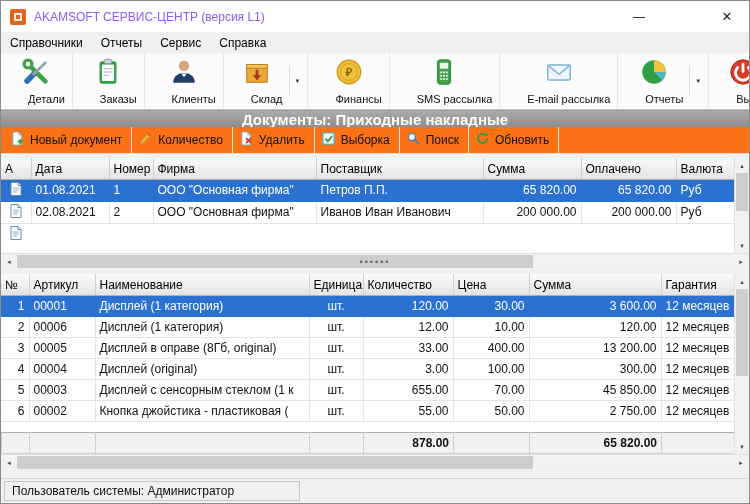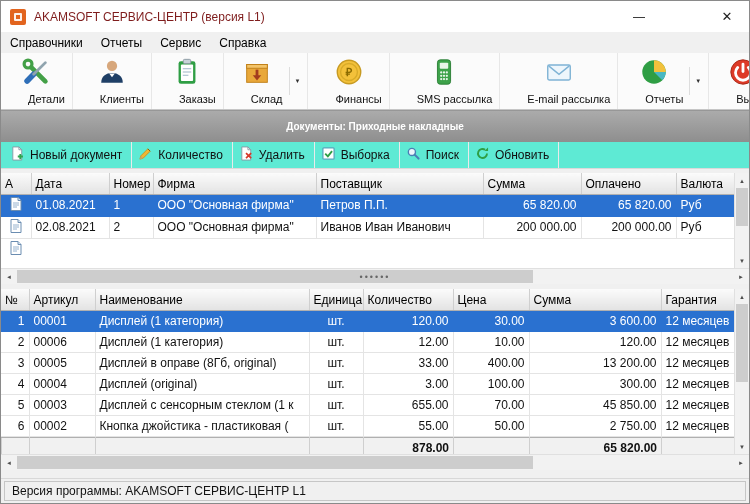--- a/index.html
+++ b/index.html
@@ -2,46 +2,46 @@
 <html><head>
 <meta charset="utf-8">
 <style>
   * { margin:0; padding:0; box-sizing:border-box; }
   html,body { background:#d4d4d4; font-family:"Liberation Sans", sans-serif; }
   .window { width:750px; height:504px; border:1px solid #8a8a8a; background:#f0f0f0;
             display:flex; flex-direction:column; overflow:hidden; }
 
   
   .titlebar { height:31px; background:#fff; display:flex; align-items:center; padding-left:9px; flex:0 0 auto; }
-  .title { font-size:12px; color:#7f1d1d; margin-left:8px; white-space:nowrap; }
+  .title { font-size:12px; color:#8b5cf6; margin-left:8px; white-space:nowrap; }
   .tb-spacer { flex:1; }
   .winbtn { width:36px; height:31px; display:flex; align-items:center; justify-content:center;
             font-size:12px; color:#222; cursor:default; }
   .winbtn.min { margin-right:52px; }
   .winbtn.close { margin-right:4px; font-size:13px; }
 
   
   .menubar { height:21px; background:#f0f0f0; display:flex; align-items:center; font-size:12px; flex:0 0 auto; }
   .menu-item { padding:3px 9px; white-space:nowrap; }
 
   
   .toolbar { height:57px; background:#fbfbfb; border-bottom:1px solid #c6c6c6; display:flex; flex:0 0 auto; }
   .tbtn { display:flex; align-items:center; padding:2px 7px; border-right:1px solid #e7e7e7; }
   .tbtn-inner { display:flex; flex-direction:column; align-items:center; gap:2px; }
   .tbtn-label { font-size:11px; color:#111; white-space:nowrap;margin-left:20px; }
   .caret { font-size:6px; color:#333; margin-left:6px; padding-left:5px; border-left:1px solid #ddd;
            height:28px; display:flex; align-items:center; }
 
   
-  .section-header { height:32px; background:linear-gradient(#ababab,#8e8e8e); border-top:1px solid #979797;
-                    color:#fff; font-size:10px; font-weight:bold; display:flex; align-items:center;
+  .section-header { height:17px; background:linear-gradient(#ababab,#8e8e8e); border-top:1px solid #979797;
+                    color:#fff; font-size:15px; font-weight:bold; display:flex; align-items:center;
                     justify-content:center; flex:0 0 auto; }
 
   
-  .doc-toolbar { height:27px; background:#5eead4; border-bottom:1px solid #dadada; display:flex;
+  .doc-toolbar { height:27px; background:#f97316; border-bottom:1px solid #dadada; display:flex;
                  align-items:center; padding-left:3px; flex:0 0 auto; }
   .dbtn { display:flex; align-items:center; gap:5px; font-size:12px; color:#111;
           padding:4px 9px 4px 6px; border-right:1px solid #eaeaea; white-space:nowrap; }
 
   .gap { height:4px; flex:0 0 auto; }
   .splitgap { height:5px; flex:0 0 auto; }
   .bottomgap { flex:0 0 8px; }
 
   
   .grid-wrap { display:flex; flex:0 0 auto; }
@@ -122,36 +122,36 @@
               <path d="M11 11 L26 26" stroke="#43a047" stroke-width="5" stroke-linecap="round"></path>
               <path d="M6.5 25.5 L13.5 18.5" stroke="#2f6fb8" stroke-width="6" stroke-linecap="round"></path>
               <path d="M13.5 18.5 L26 6" stroke="#90a4ae" stroke-width="3" stroke-linecap="round"></path>
             </svg></span>
         <span class="tbtn-label">Детали</span>
       </div>
     </div>
     <div class="tbtn">
       <div class="tbtn-inner">
         <span><svg width="30" height="30" viewBox="0 0 32 32">
-              <circle cx="16" cy="9.5" r="5.5" fill="#d7a77c"></circle>
-              <path d="M4.5 27.5c0-7 5-10.5 11.5-10.5s11.5 3.5 11.5 10.5z" fill="#1f3f66"></path>
-              <path d="M13 17.5l3 4 3-4z" fill="#fff"></path>
-            </svg></span>
-        <span class="tbtn-label">Клиенты</span>
-      </div>
-    </div>
-    <div class="tbtn">
-      <div class="tbtn-inner">
-        <span><svg width="30" height="30" viewBox="0 0 32 32">
               <rect x="7" y="4.5" width="18" height="24" rx="2.5" fill="#2f9e44"></rect>
               <rect x="9.5" y="8" width="13" height="17.5" rx="1" fill="#fff"></rect>
               <rect x="12" y="2.5" width="8" height="4.5" rx="1.5" fill="#c8d2d8" stroke="#8d9aa3"></rect>
               <path d="M11.5 12.5h9M11.5 16h9M11.5 19.5h6" stroke="#9fb6c8" stroke-width="1.2"></path>
             </svg></span>
         <span class="tbtn-label">Заказы</span>
+      </div>
+    </div>
+    <div class="tbtn">
+      <div class="tbtn-inner">
+        <span><svg width="30" height="30" viewBox="0 0 32 32">
+              <circle cx="16" cy="9.5" r="5.5" fill="#d7a77c"></circle>
+              <path d="M4.5 27.5c0-7 5-10.5 11.5-10.5s11.5 3.5 11.5 10.5z" fill="#1f3f66"></path>
+              <path d="M13 17.5l3 4 3-4z" fill="#fff"></path>
+            </svg></span>
+        <span class="tbtn-label">Клиенты</span>
       </div>
     </div>
     <div class="tbtn">
       <div class="tbtn-inner">
         <span><svg width="30" height="30" viewBox="0 0 32 32">
               <rect x="5" y="8" width="22" height="19" fill="#e9a83a" stroke="#c07f18"></rect>
               <rect x="5" y="8" width="22" height="4" fill="#f3c469" stroke="#c07f18"></rect>
               <path d="M16 13.5v7" stroke="#a33c1e" stroke-width="3"></path>
               <path d="M11.5 19.5L16 25l4.5-5.5z" fill="#a33c1e"></path>
             </svg></span>
@@ -483,16 +483,16 @@
     <div class="sbtn">◄</div>
     <div class="htrack">
         <div class="hthumb"></div>
       </div>
     <div class="sbtn">►</div>
   </div>
 
   <div class="bottomgap"></div>
 
   <div class="statusbar">
-    <div class="spanel version">Версия программы: AKAMSOFT СЕРВИС-ЦЕНТР  L1</div>
+    <div class="spanel user">Пользователь системы: Администратор</div>
   </div>
 
 </div>
 
 </body></html>

